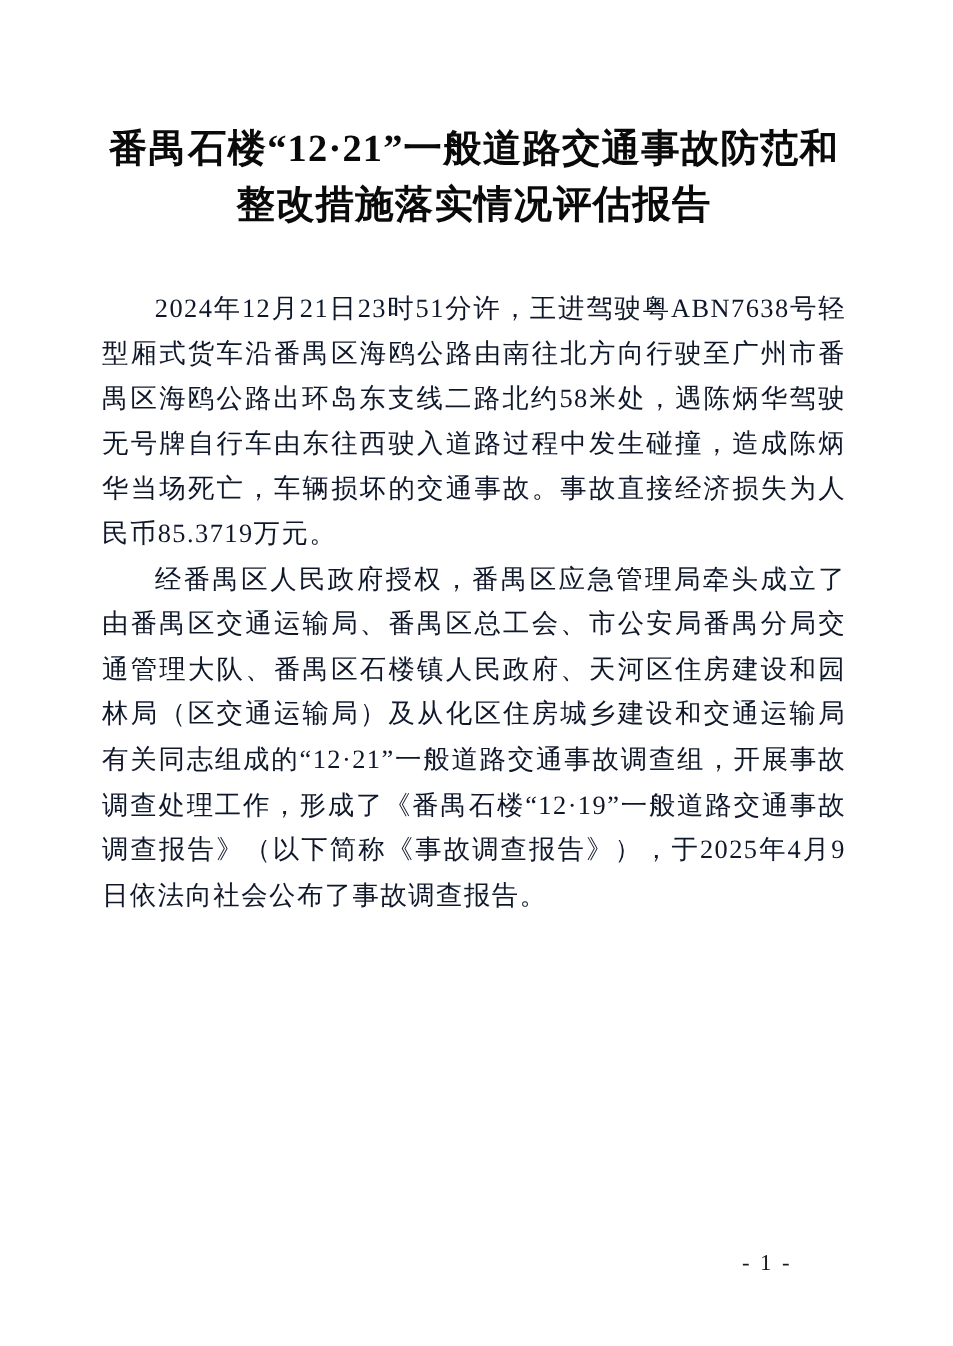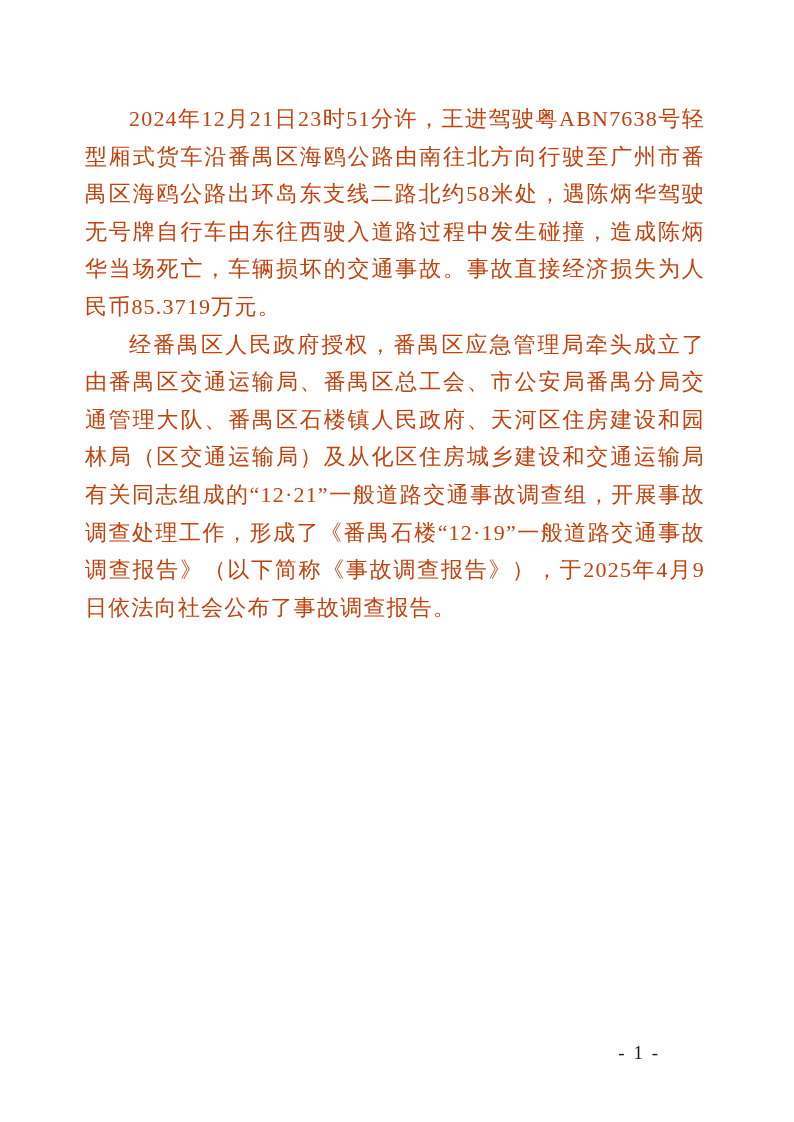--- a/index.html
+++ b/index.html
@@ -28,24 +28,25 @@
     font-size: 32px;
     font-weight: bold;
     line-height: 47px;
     letter-spacing: 1px;
     color: #0a0a0a;
   }
   .doc-title .title-line {
     display: block;
   }
   .doc-body {
+    margin-top: 44px;
     font-size: 22px;
     line-height: 37.6px;
     text-align: justify;
-    color: #c2410c;
+    color: #0f172a;
   }
   .doc-body p {
     margin: 0;
     padding: 0;
     text-indent: 2em;
     letter-spacing: 1.2px;
     word-break: break-all;
   }
   .page-number {
     position: absolute;
@@ -55,19 +56,23 @@
     letter-spacing: 2px;
     color: #1a1a1a;
     font-family: "Liberation Serif", "DejaVu Serif", serif;
   }
 </style>
 </head>
 <body>
 
 <div class="page">
   <div class="content">
+    <h1 class="doc-title">
+      <span class="title-line">番禺石楼“12·21”一般道路交通事故防范和</span>
+      <span class="title-line">整改措施落实情况评估报告</span>
+    </h1>
     <div class="doc-body">
       <p>2024年12月21日23时51分许，王进驾驶粤ABN7638号轻型厢式货车沿番禺区海鸥公路由南往北方向行驶至广州市番禺区海鸥公路出环岛东支线二路北约58米处，遇陈炳华驾驶无号牌自行车由东往西驶入道路过程中发生碰撞，造成陈炳华当场死亡，车辆损坏的交通事故。事故直接经济损失为人民币85.3719万元。</p>
       <p>经番禺区人民政府授权，番禺区应急管理局牵头成立了由番禺区交通运输局、番禺区总工会、市公安局番禺分局交通管理大队、番禺区石楼镇人民政府、天河区住房建设和园林局（区交通运输局）及从化区住房城乡建设和交通运输局有关同志组成的“12·21”一般道路交通事故调查组，开展事故调查处理工作，形成了《番禺石楼“12·19”一般道路交通事故调查报告》（以下简称《事故调查报告》），于2025年4月9日依法向社会公布了事故调查报告。</p>
     </div>
   </div>
   <div class="page-number">- 1 -</div>
 </div>
 
 </body></html>

